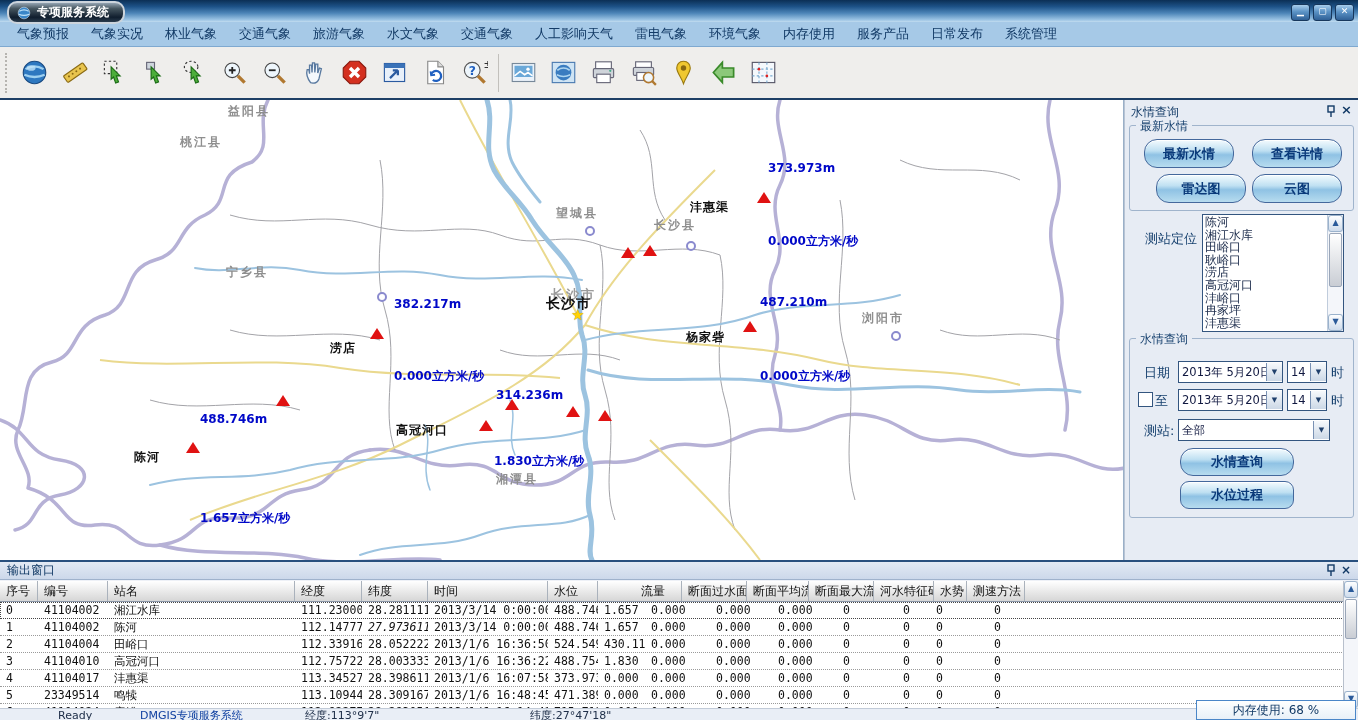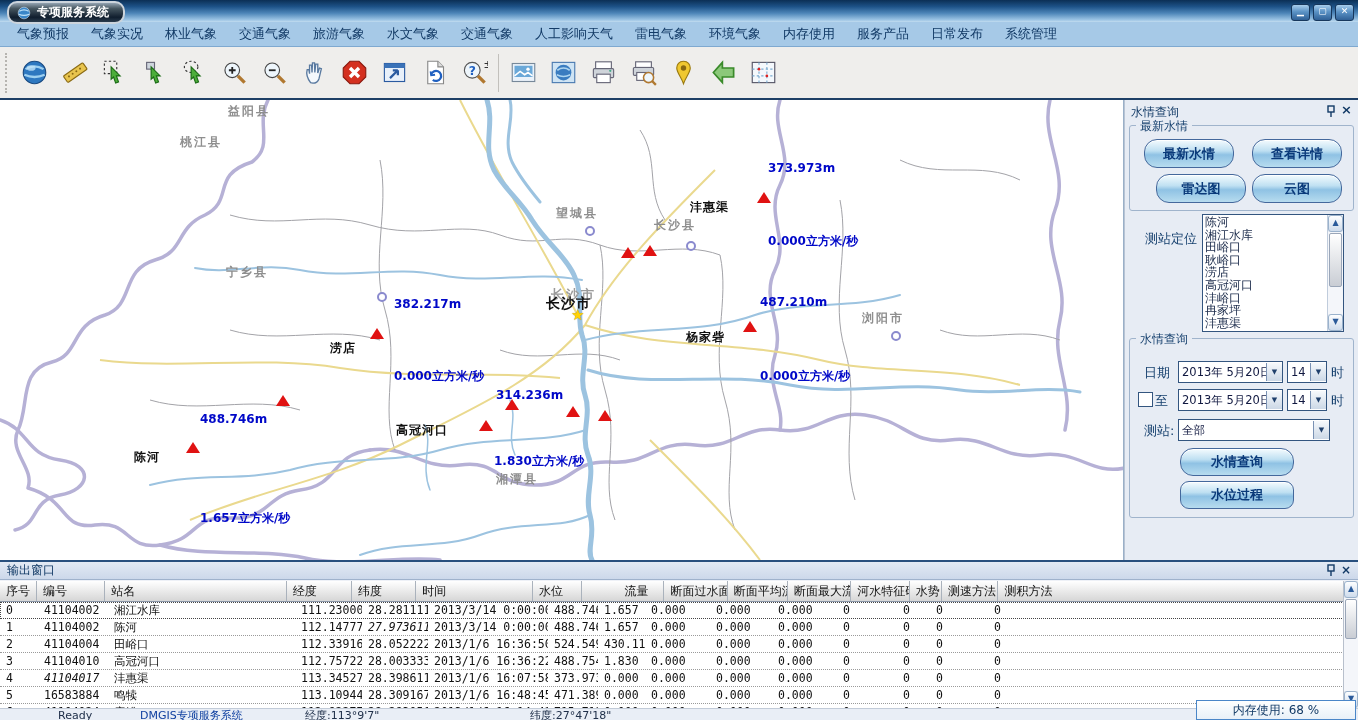--- a/index.html
+++ b/index.html
@@ -447,21 +447,20 @@
         <div class="th" style="width: 66px;">纬度</div>
         <div class="th" style="width: 120px;">时间</div>
         <div class="th" style="width: 50px;">水位</div>
         <div class="th" style="width: 47px; margin-left: 37px;">流量</div>
         <div class="th" style="width: 65px;">断面过水面</div>
         <div class="th" style="width: 62px;">断面平均流</div>
         <div class="th" style="width: 65px;">断面最大流</div>
         <div class="th" style="width: 60px;">河水特征码</div>
         <div class="th" style="width: 33px;">水势</div>
         <div class="th" style="width: 58px;">测速方法</div>
-        <div class="th" style="width: 356px;">测积方法</div>
       </div>
     <div class="tbl-body" id="tbl-body">
         <div class="tr focused">
           <div class="td" style="width: 38px;">0</div>
           <div class="td" style="width: 70px;">41104002</div>
           <div class="td" style="width: 187px;">湘江水库</div>
           <div class="td" style="width: 67px;">111.230000</div>
           <div class="td" style="width: 66px;">28.281111</div>
           <div class="td" style="width: 120px;">2013/3/14 0:00:00</div>
           <div class="td" style="width: 50px;">488.746</div>
@@ -520,38 +519,38 @@
           <div class="td" style="width: 65px;">0.000</div>
           <div class="td" style="width: 62px;">0.000</div>
           <div class="td" style="width: 65px;">0.000</div>
           <div class="td" style="width: 60px;">0</div>
           <div class="td" style="width: 33px;">0</div>
           <div class="td" style="width: 58px;">0</div>
           <div class="td" style="width: 356px;">0</div>
         </div>
         <div class="tr">
           <div class="td" style="width: 38px;">4</div>
-          <div class="td" style="width: 70px; font-style: italic;">41104017</div>
+          <div class="td" style="width: 70px;">41104017</div>
           <div class="td" style="width: 187px;">沣惠渠</div>
           <div class="td" style="width: 67px;">113.345278</div>
           <div class="td" style="width: 66px;">28.398611</div>
           <div class="td" style="width: 120px;">2013/1/6 16:07:58</div>
           <div class="td" style="width: 50px;">373.973</div>
           <div class="td" style="width: 47px;">0.000</div>
           <div class="td" style="width: 65px;">0.000</div>
           <div class="td" style="width: 62px;">0.000</div>
           <div class="td" style="width: 65px;">0.000</div>
           <div class="td" style="width: 60px;">0</div>
           <div class="td" style="width: 33px;">0</div>
           <div class="td" style="width: 58px;">0</div>
           <div class="td" style="width: 356px;">0</div>
         </div>
         <div class="tr">
           <div class="td" style="width: 38px;">5</div>
-          <div class="td" style="width: 70px;">16583884</div>
+          <div class="td" style="width: 70px;">23349514</div>
           <div class="td" style="width: 187px;">鸣犊</div>
           <div class="td" style="width: 67px;">113.109444</div>
           <div class="td" style="width: 66px;">28.309167</div>
           <div class="td" style="width: 120px;">2013/1/6 16:48:45</div>
           <div class="td" style="width: 50px;">471.389</div>
           <div class="td" style="width: 47px;">0.000</div>
           <div class="td" style="width: 65px;">0.000</div>
           <div class="td" style="width: 62px;">0.000</div>
           <div class="td" style="width: 65px;">0.000</div>
           <div class="td" style="width: 60px;">0</div>

